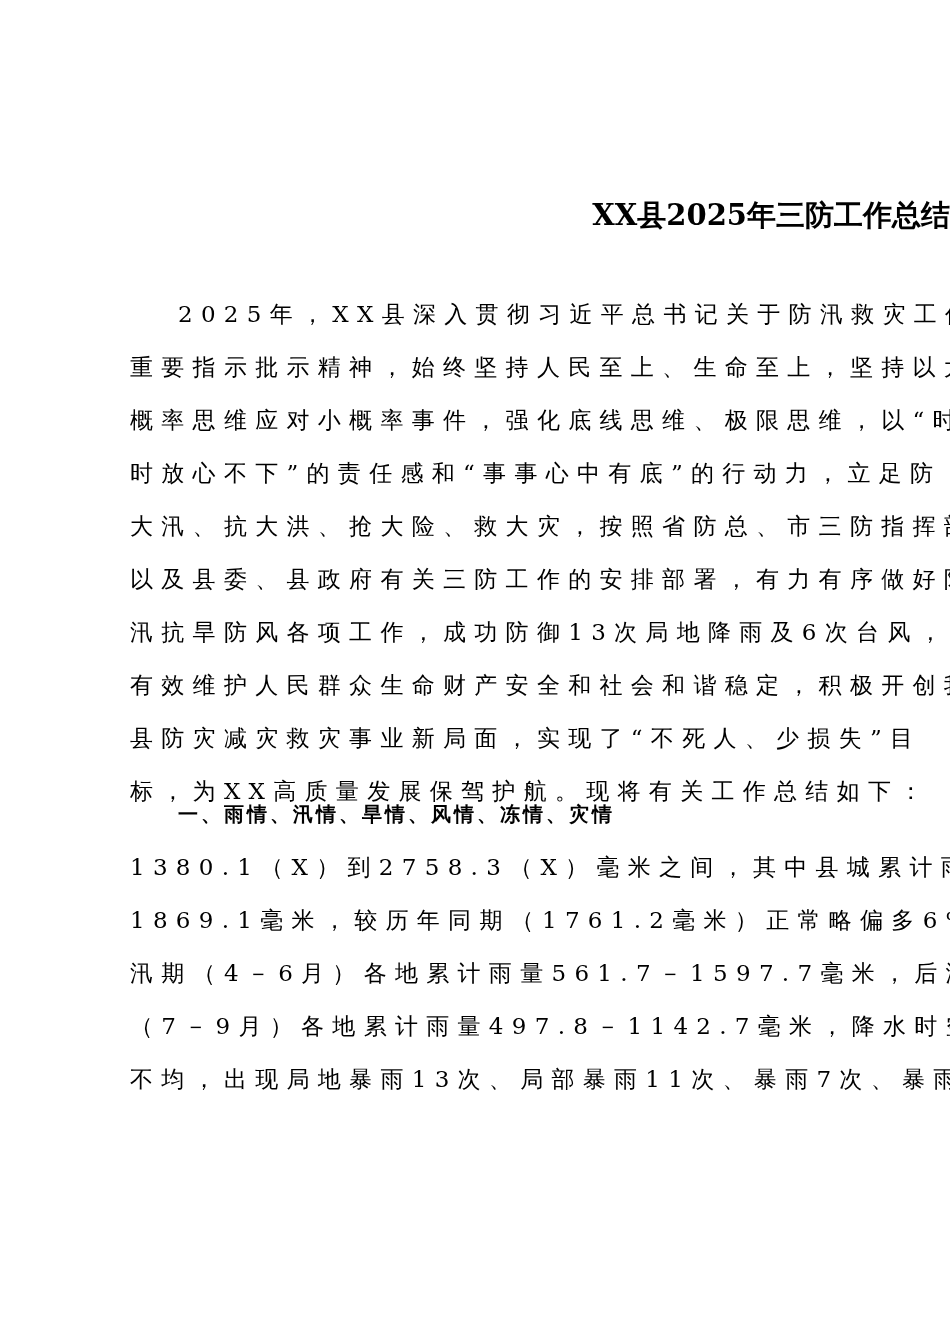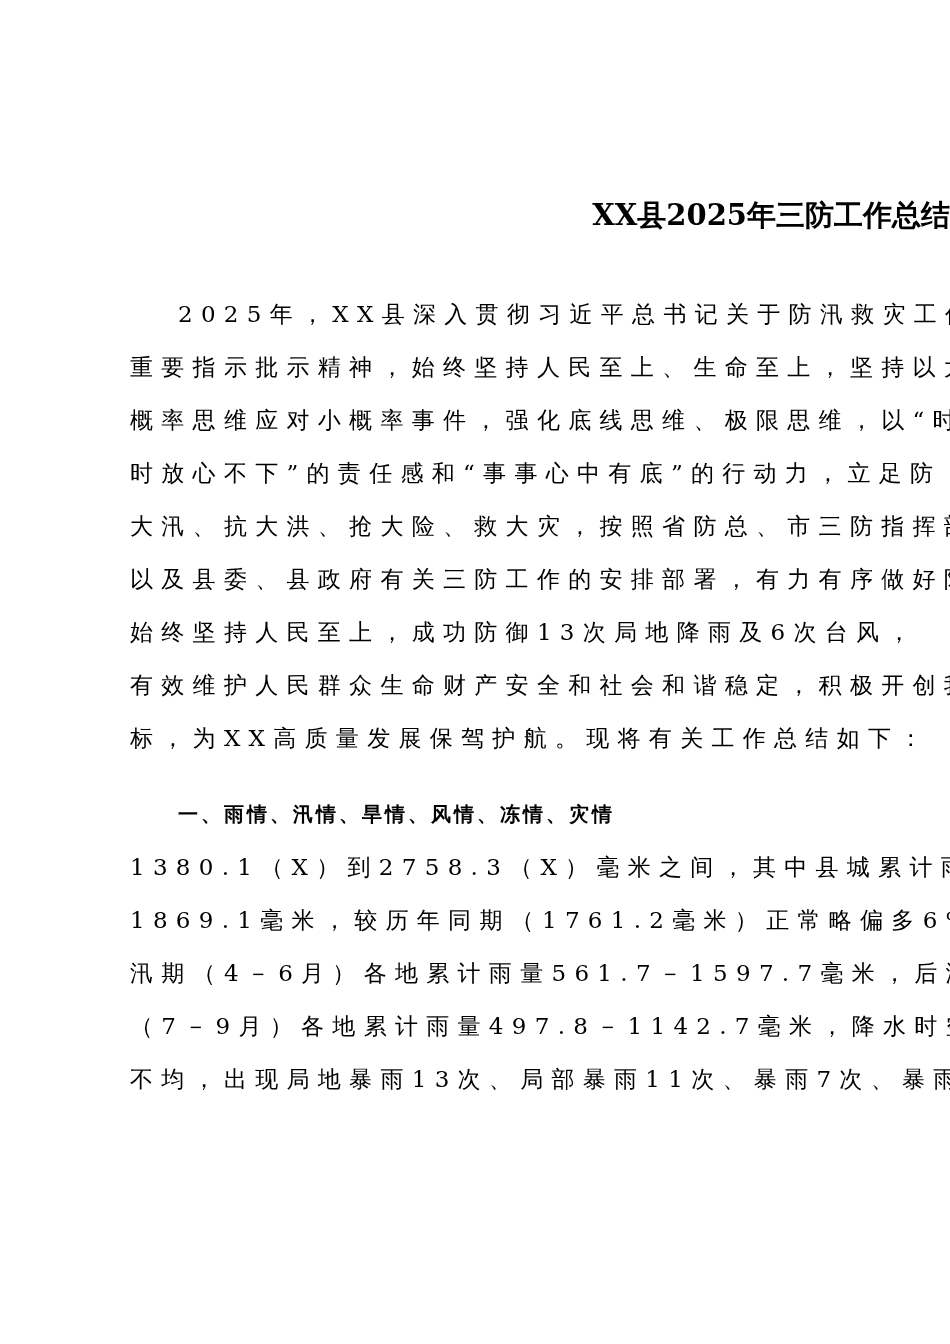--- a/index.html
+++ b/index.html
@@ -84,22 +84,23 @@
 
   <h1 class="doc-title">XX县2025年三防工作总结</h1>
 
   <div class="body-text para-1" style="text-indent:0;">
     <span class="line indent">2025年，XX县深入贯彻习近平总书记关于防汛救灾工作</span>
     <span class="line">重要指示批示精神，始终坚持人民至上、生命至上，坚持以大</span>
     <span class="line">概率思维应对小概率事件，强化底线思维、极限思维，以“时</span>
     <span class="line">时放心不下”的责任感和“事事心中有底”的行动力，立足防</span>
     <span class="line">大汛、抗大洪、抢大险、救大灾，按照省防总、市三防指挥部</span>
     <span class="line">以及县委、县政府有关三防工作的安排部署，有力有序做好防</span>
-    <span class="line">始终坚持人民至上，成功防御13次局地降雨及6次台风，</span>
+    <span class="line">汛抗旱防风各项工作，成功防御13次局地降雨及6次台风，</span>
     <span class="line">有效维护人民群众生命财产安全和社会和谐稳定，积极开创我</span>
+    <span class="line">县防灾减灾救灾事业新局面，实现了“不死人、少损失”目</span>
     <span class="line last">标，为XX高质量发展保驾护航。现将有关工作总结如下：</span>
   </div>
 
   <h2 class="heading-1">一、雨情、汛情、旱情、风情、冻情、灾情</h2>
 
   <div class="body-text para-2" style="text-indent:0;">
     <span class="line">1380.1（X）到2758.3（X）毫米之间，其中县城累计雨量</span>
     <span class="line">1869.1毫米，较历年同期（1761.2毫米）正常略偏多6%：前</span>
     <span class="line">汛期（4－6月）各地累计雨量561.7－1597.7毫米，后汛期</span>
     <span class="line">（7－9月）各地累计雨量497.8－1142.7毫米，降水时空分布</span>

